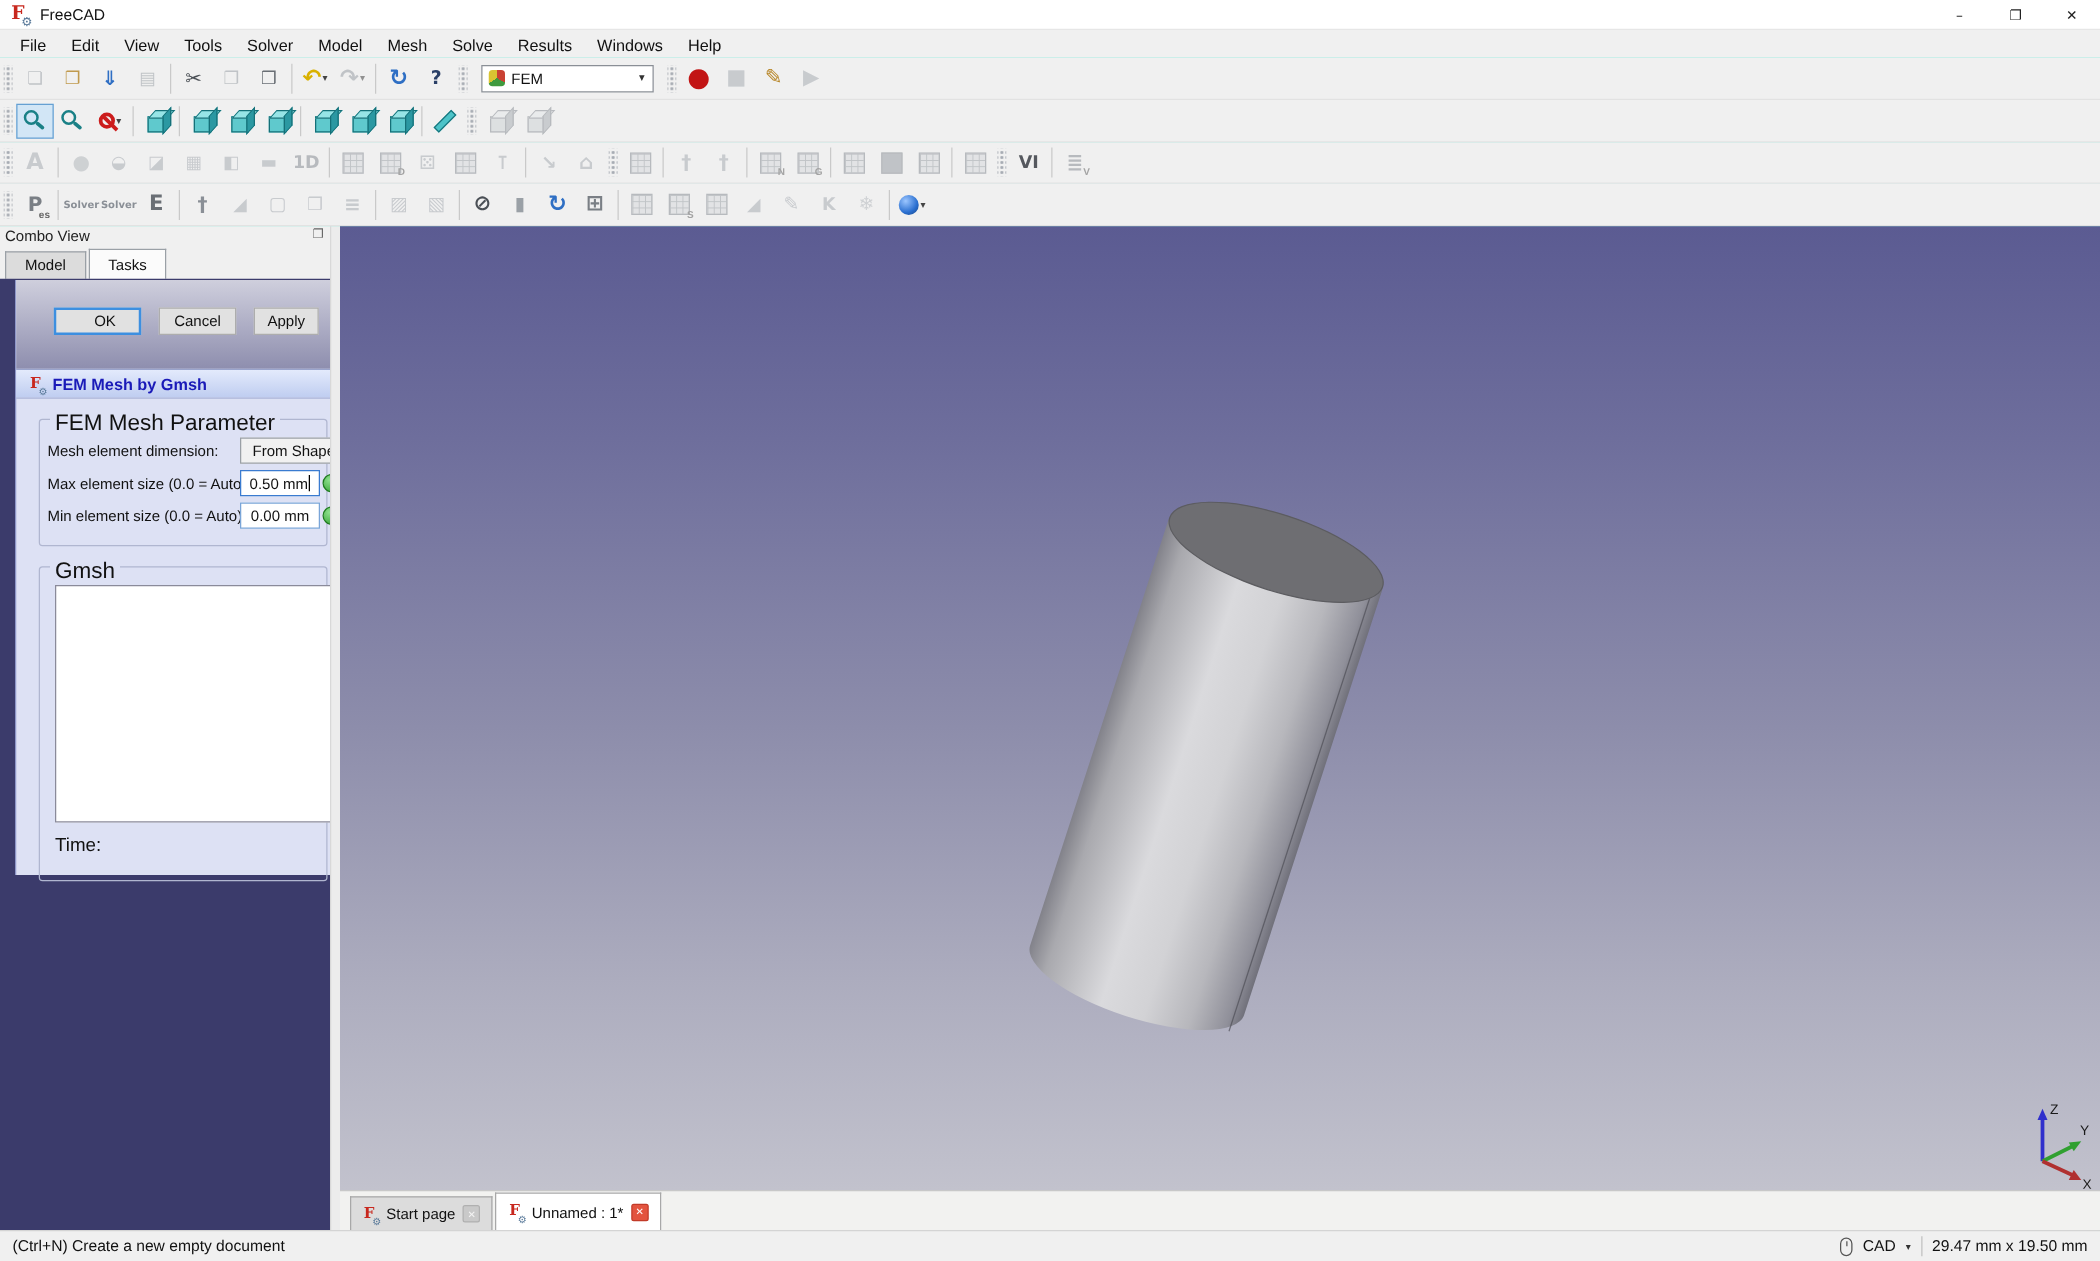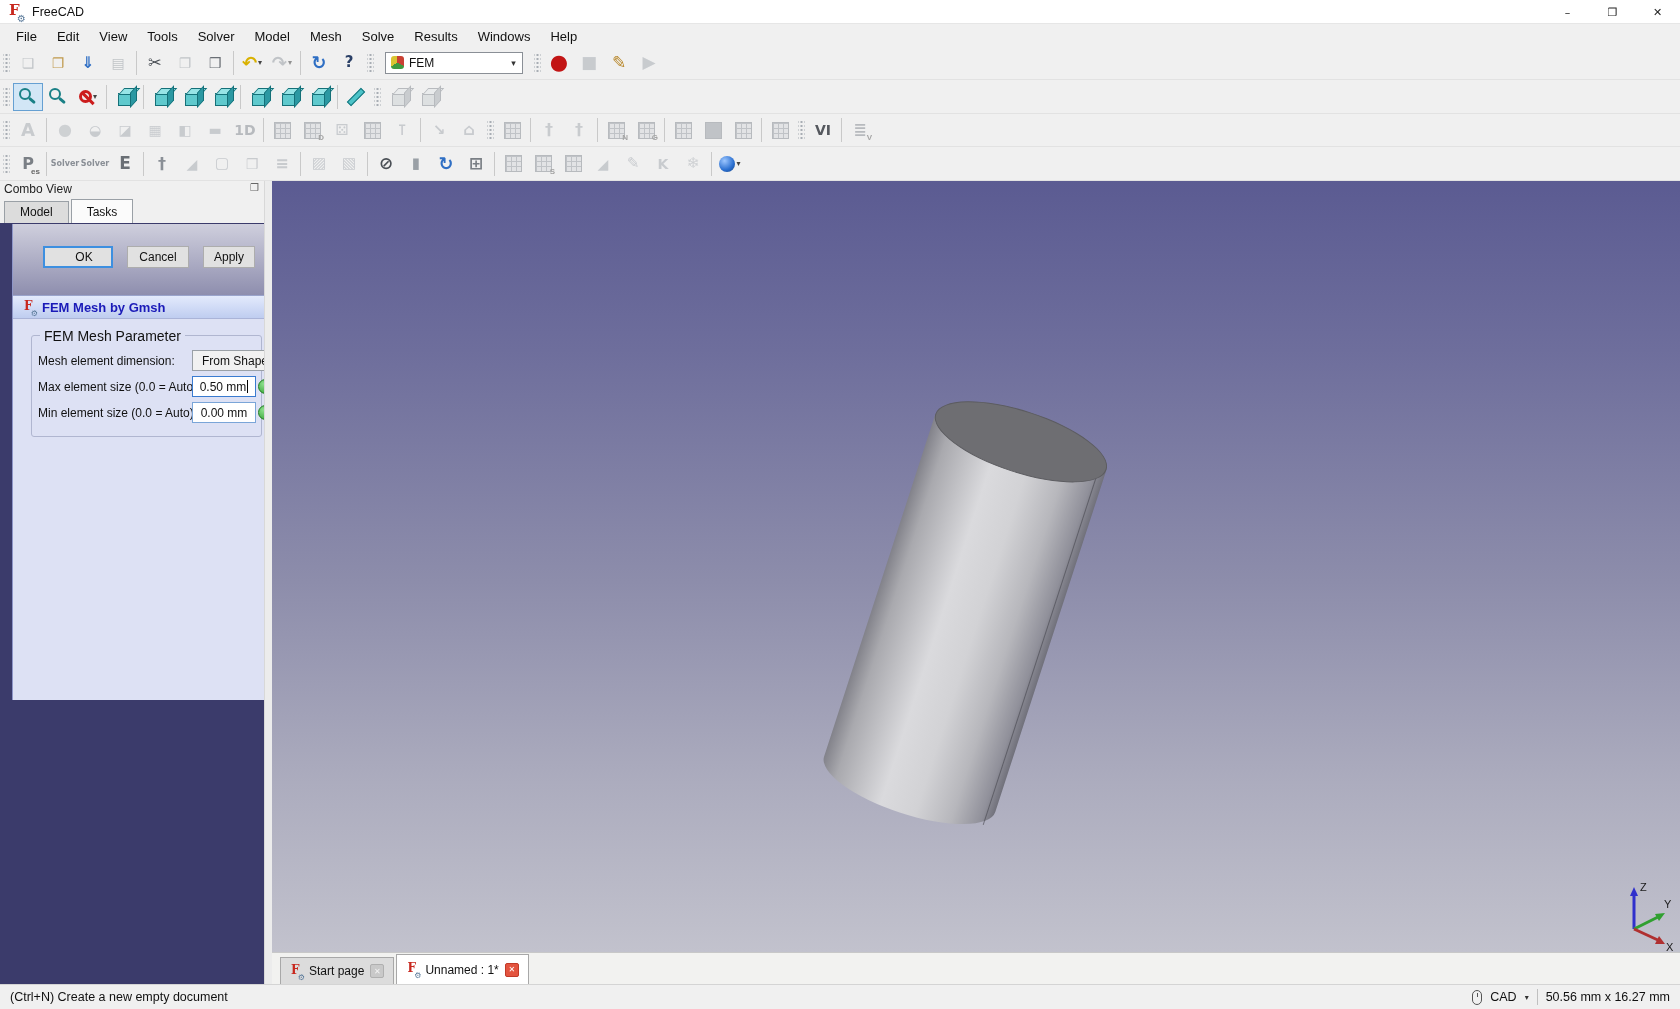--- a/index.html
+++ b/index.html
@@ -75,21 +75,21 @@
   .task-top { height:71px; background:linear-gradient(#cfcfdd,#8e8eae); display:flex; align-items:flex-start; padding:22px 0 0 30px; }
   .task-btn { height:22px; font-size:12px; background:#e1e1e1; border:1px solid #adadad; color:#111; display:flex; align-items:center; justify-content:center; }
   #btn-ok { width:70px; border:2px solid #3d8fe0;padding-left:12px; }
   #btn-cancel { width:62px; margin-left:14px; }
   #btn-apply { width:52px; margin-left:14px; }
   .task-header { height:24px; background:linear-gradient(#e3eafc,#bfcdf0); display:flex; align-items:center; gap:6px; padding-left:10px; border-top:1px solid #9aa4cc; border-bottom:1px solid #aab4d8;}
   .task-header-label { font-size:13px; font-weight:bold; color:#1a1ab8; }
   .task-content { position:relative; }
   .groupbox { position:relative; margin:16px 2px 0 18px; border:1px solid #b0b6d0; border-radius:3px; }
   #param-group { height:102px; padding-top:14px; }
-  .legend { position:absolute; top:-8px; left:8px; background:#dde1f4; padding:0 4px; font-size:14px; color:#111; }
+  .legend { position:absolute; top:-8px; left:8px; background:#dde1f4; padding:0 4px; font-size:18px; color:#111; }
   .p-row { position:relative; height:26px; margin-left:6px; }
   .p-label { font-size:12px; line-height:22px; color:#111; }
   .ctl { position:absolute; left:154px; top:0; height:21px; font-size:12px; display:flex; align-items:center; justify-content:center; }
   .ctl.select { width:86px; background:#f1f1f1; border:1px solid #9aa0a6; }
   .ctl.spin { width:64px; background:#fff; border:1px solid #7aa5d8; }
   .ctl.spin.focused { border:1px solid #3a7bd0; }
   .ctl.spin.focused::after { content:""; width:1px; height:13px; background:#000; margin-left:1px; }
   .spin-exp { position:absolute; left:220px; top:3px; width:15px; height:15px; border-radius:50%; background:radial-gradient(circle at 35% 30%,#8ee08e,#2e9e2e); border:1px solid #1e7a1e;}
   #gmsh-group { height:252px; padding:14px 0 0 12px; }
   .gmsh-output { width:228px; height:190px; background:#ffffff; border:1px solid #8a8a9a; }
@@ -479,20 +479,25 @@
               <span class="p-label">Max element size (0.0 = Auto):</span>
               <div class="ctl spin focused">0.50 mm</div>
               <div class="spin-exp"></div>
             </div>
             <div class="p-row">
               <span class="p-label">Min element size (0.0 = Auto):</span>
               <div class="ctl spin">0.00 mm</div>
               <div class="spin-exp"></div>
             </div>
           </div>
+          <div class="groupbox" id="gmsh-group">
+            <span class="legend">Gmsh</span>
+            <div class="gmsh-output"></div>
+            <div class="time-label">Time:</div>
+          </div>
         </div>
       </div>
     </div>
   </div>
 
   <div class="splitter"></div>
 
   <div class="viewport">
     <div class="cylinder">
       <div class="cyl-body"></div>
@@ -525,17 +530,17 @@
       </div>
     </div>
 
   <div class="statusbar">
     <span>(Ctrl+N) Create a new empty document</span>
     <div class="sb-right">
       <span class="shape-mouse"></span>
       <span>CAD</span>
       <span class="sb-arrow">▾</span>
       <span class="sb-sep"></span>
-      <span>50.56 mm x 16.27 mm</span>
+      <span>29.47 mm x 19.50 mm</span>
     </div>
   </div>
 
 </div>
 
 </body></html>

